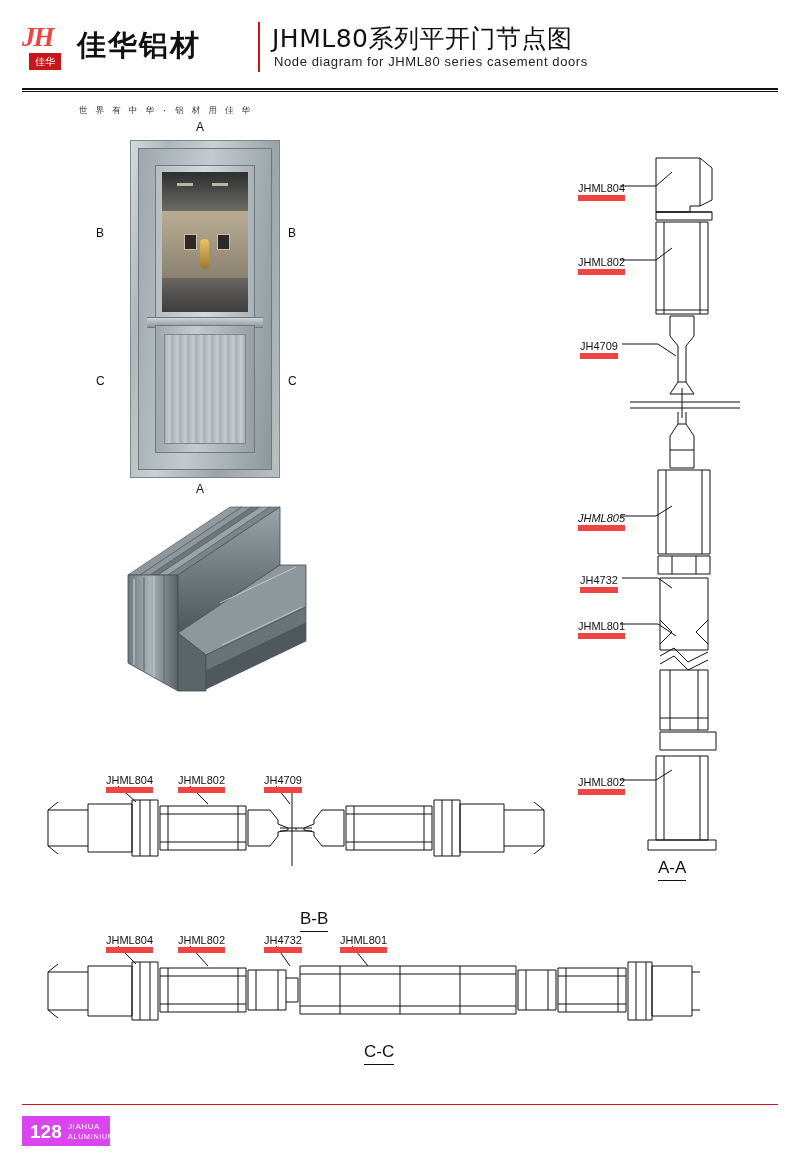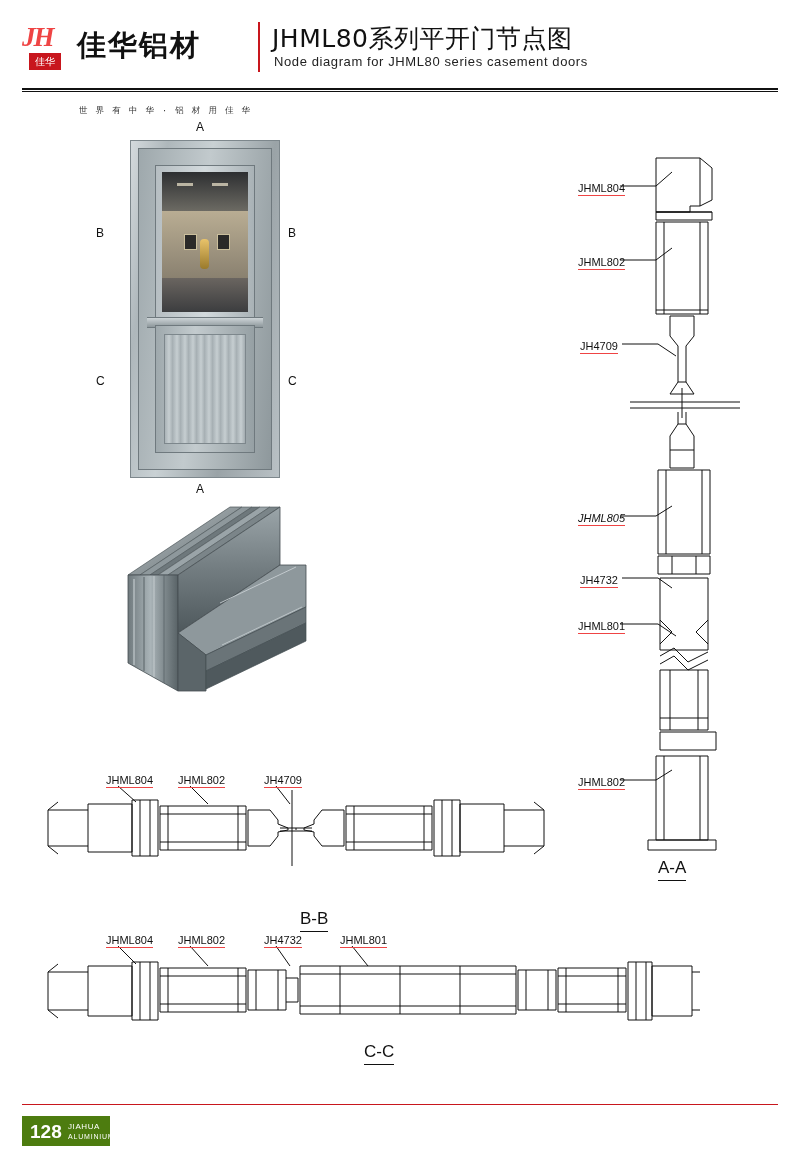--- a/index.html
+++ b/index.html
@@ -43,39 +43,39 @@
   .title-en{
     position:absolute;left:252px;top:36px;font-size:13px;color:#222;letter-spacing:0.6px;
     font-family:"Liberation Sans", sans-serif;
   }
   .header-rule{position:absolute;left:22px;top:88px;width:756px;height:2px;background:#111;}
   .header-rule2{position:absolute;left:22px;top:91px;width:756px;height:1px;background:#111;}
 
   
   .footer-rule{position:absolute;left:22px;top:1104px;width:756px;height:1px;background:#c8161d;}
   .footer-badge{
-    position:absolute;left:22px;top:1116px;width:88px;height:30px;background:#4d7c0f;
+    position:absolute;left:22px;top:1116px;width:88px;height:30px;background:#d946ef;
   }
   .footer-num{
     position:absolute;left:8px;top:5px;color:#fff;font-size:19px;font-weight:bold;
     font-family:"Liberation Sans", sans-serif;
   }
   .footer-brand{
     position:absolute;left:46px;top:6px;color:#fff;font-size:8px;letter-spacing:0.6px;line-height:10px;
   }
   .footer-brand2{
     position:absolute;left:46px;top:16px;color:#fff;font-size:7px;letter-spacing:0.8px;line-height:10px;
   }
 
   
   .lbl{
     position:absolute;font-size:11px;color:#111;white-space:nowrap;
     font-family:"Liberation Sans", sans-serif;
   }
-  .lbl-u{border-bottom:1px solid #ef4444;padding-bottom:1px;}
+  .lbl-u{border-bottom:6px solid #ef4444;padding-bottom:1px;}
   .secname{position:absolute;font-size:17px;color:#111;white-space:nowrap;}
   .secname .bar{display:block;border-top:1px solid #111;margin-top:2px;}
 
   
   .door{position:absolute;left:130px;top:140px;width:150px;height:338px;}
   .door-frame{
     position:absolute;inset:0;
     background:linear-gradient(100deg,#d4dadd 0%,#aeb7bb 18%,#c9d1d4 40%,#9aa3a7 70%,#b9c1c5 100%);
     border:1px solid #7d878c;
   }

